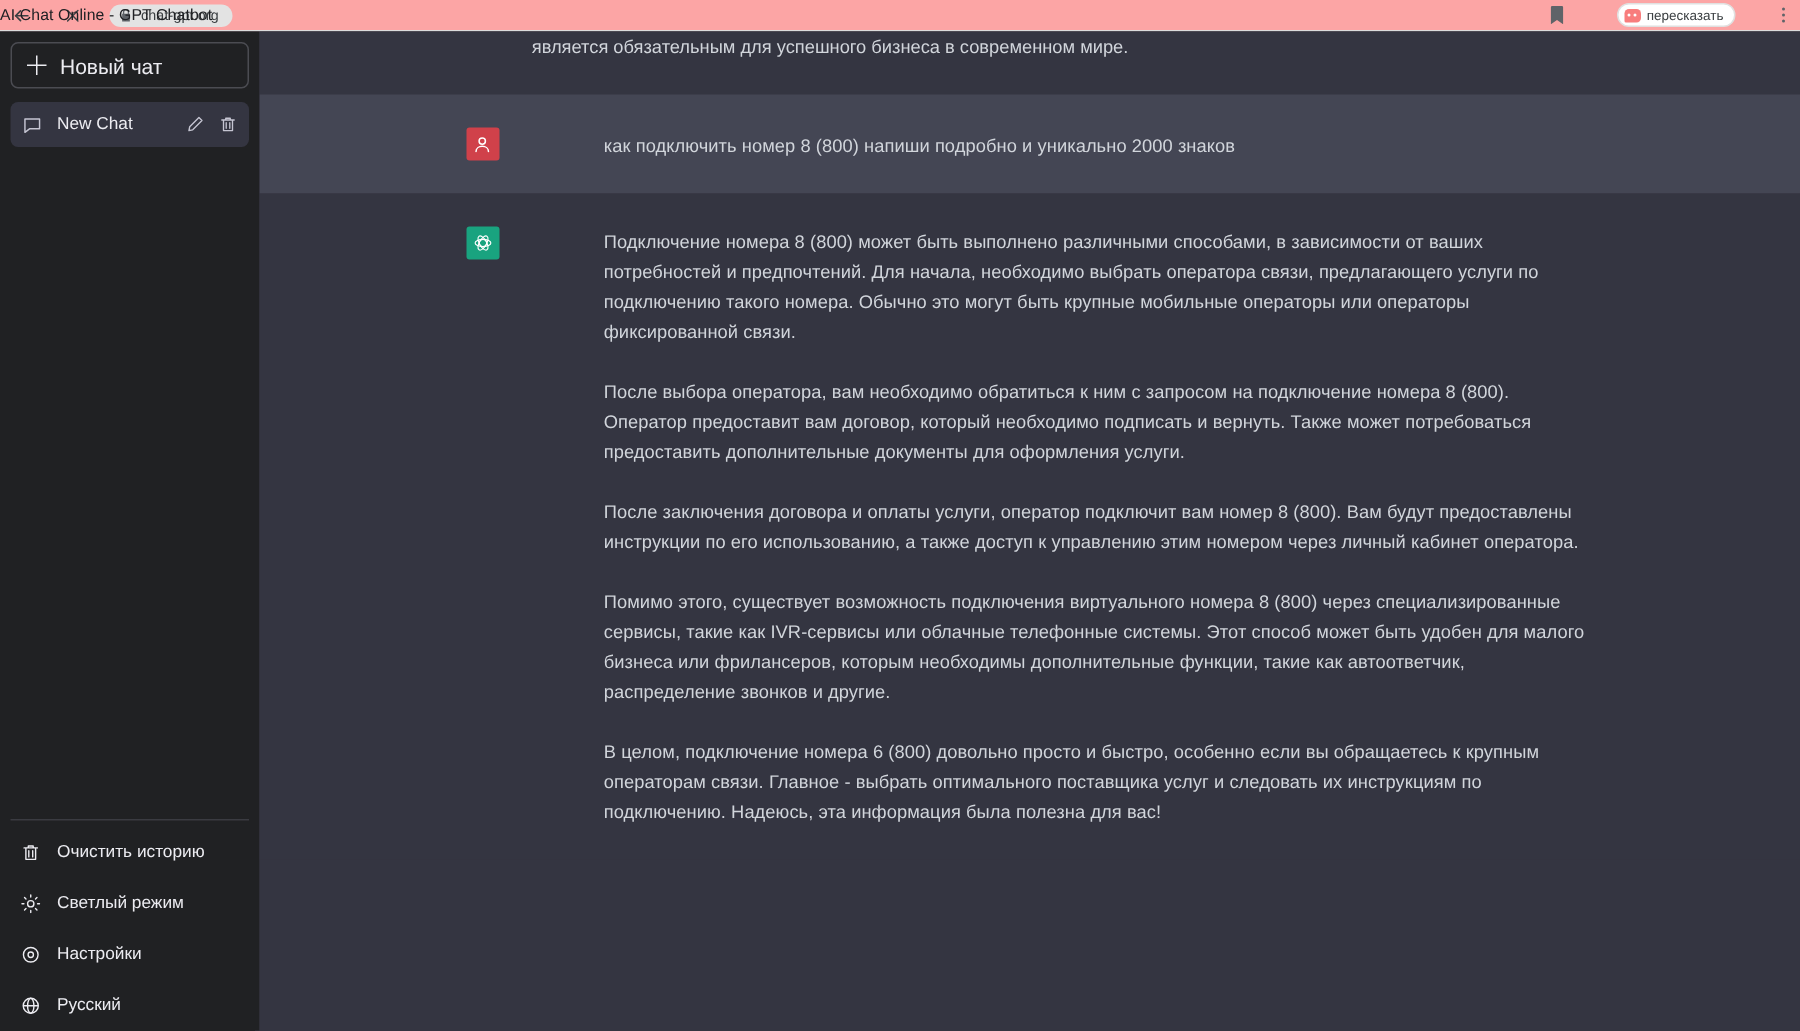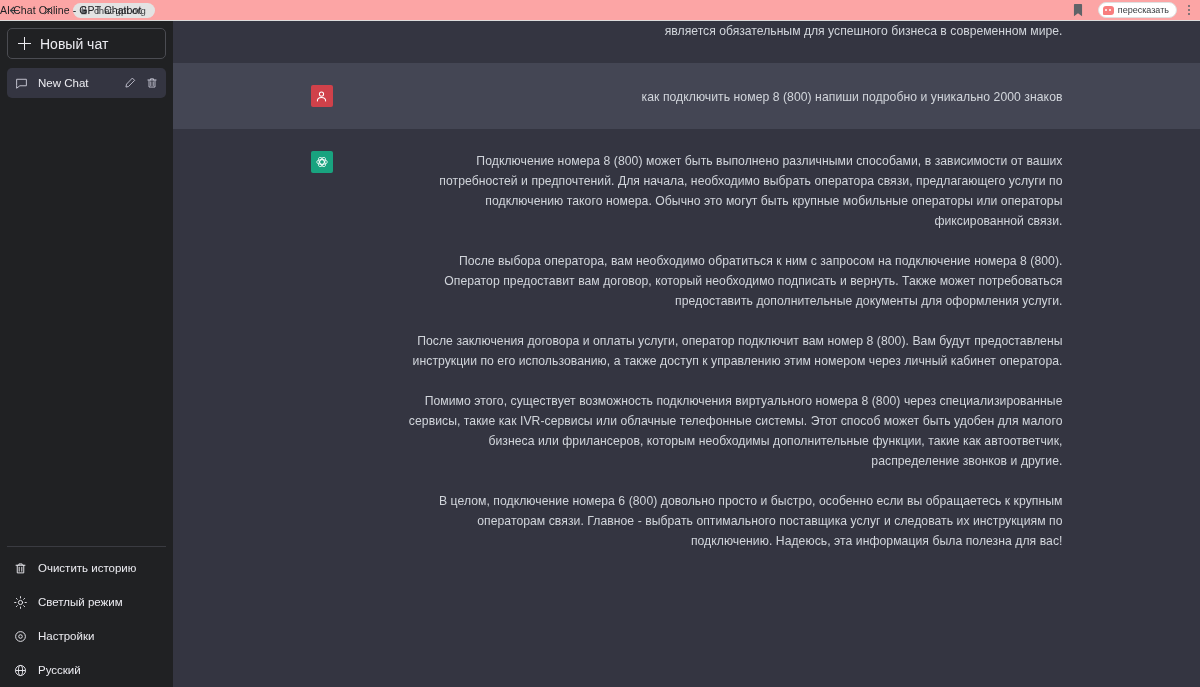--- a/index.html
+++ b/index.html
@@ -65,20 +65,21 @@
     pointer-events: none;
     letter-spacing: .1px;
   }
 
   .chrome-right {
     margin-left: auto;
     display: flex;
     align-items: center;
     height: 21px;
     padding-right: 3px;
+    gap: 20px;
   }
   .bookmark-icon {
     width: 20px; height: 20px;
     display: flex; align-items: center; justify-content: center;
     color: #5f6368;
     margin-right: 10px;
   }
   .ext-pill {
     display: flex;
     align-items: center;
@@ -230,21 +231,20 @@
     display: flex; align-items: center; justify-content: center;
   }
 
   
   .chat-area {
     flex: 1 1 auto;
     height: 666px;
     background: #343541;
     overflow: hidden;
     position: relative;
-    text-align: right;
   }
 
   .msg-row { width: 100%; }
   .msg-row.user      { background: #444654; }
   .msg-row.assistant { background: #343541; }
 
   .msg-inner {
     max-width: 752px;
     margin: 0 auto;
     display: flex;

